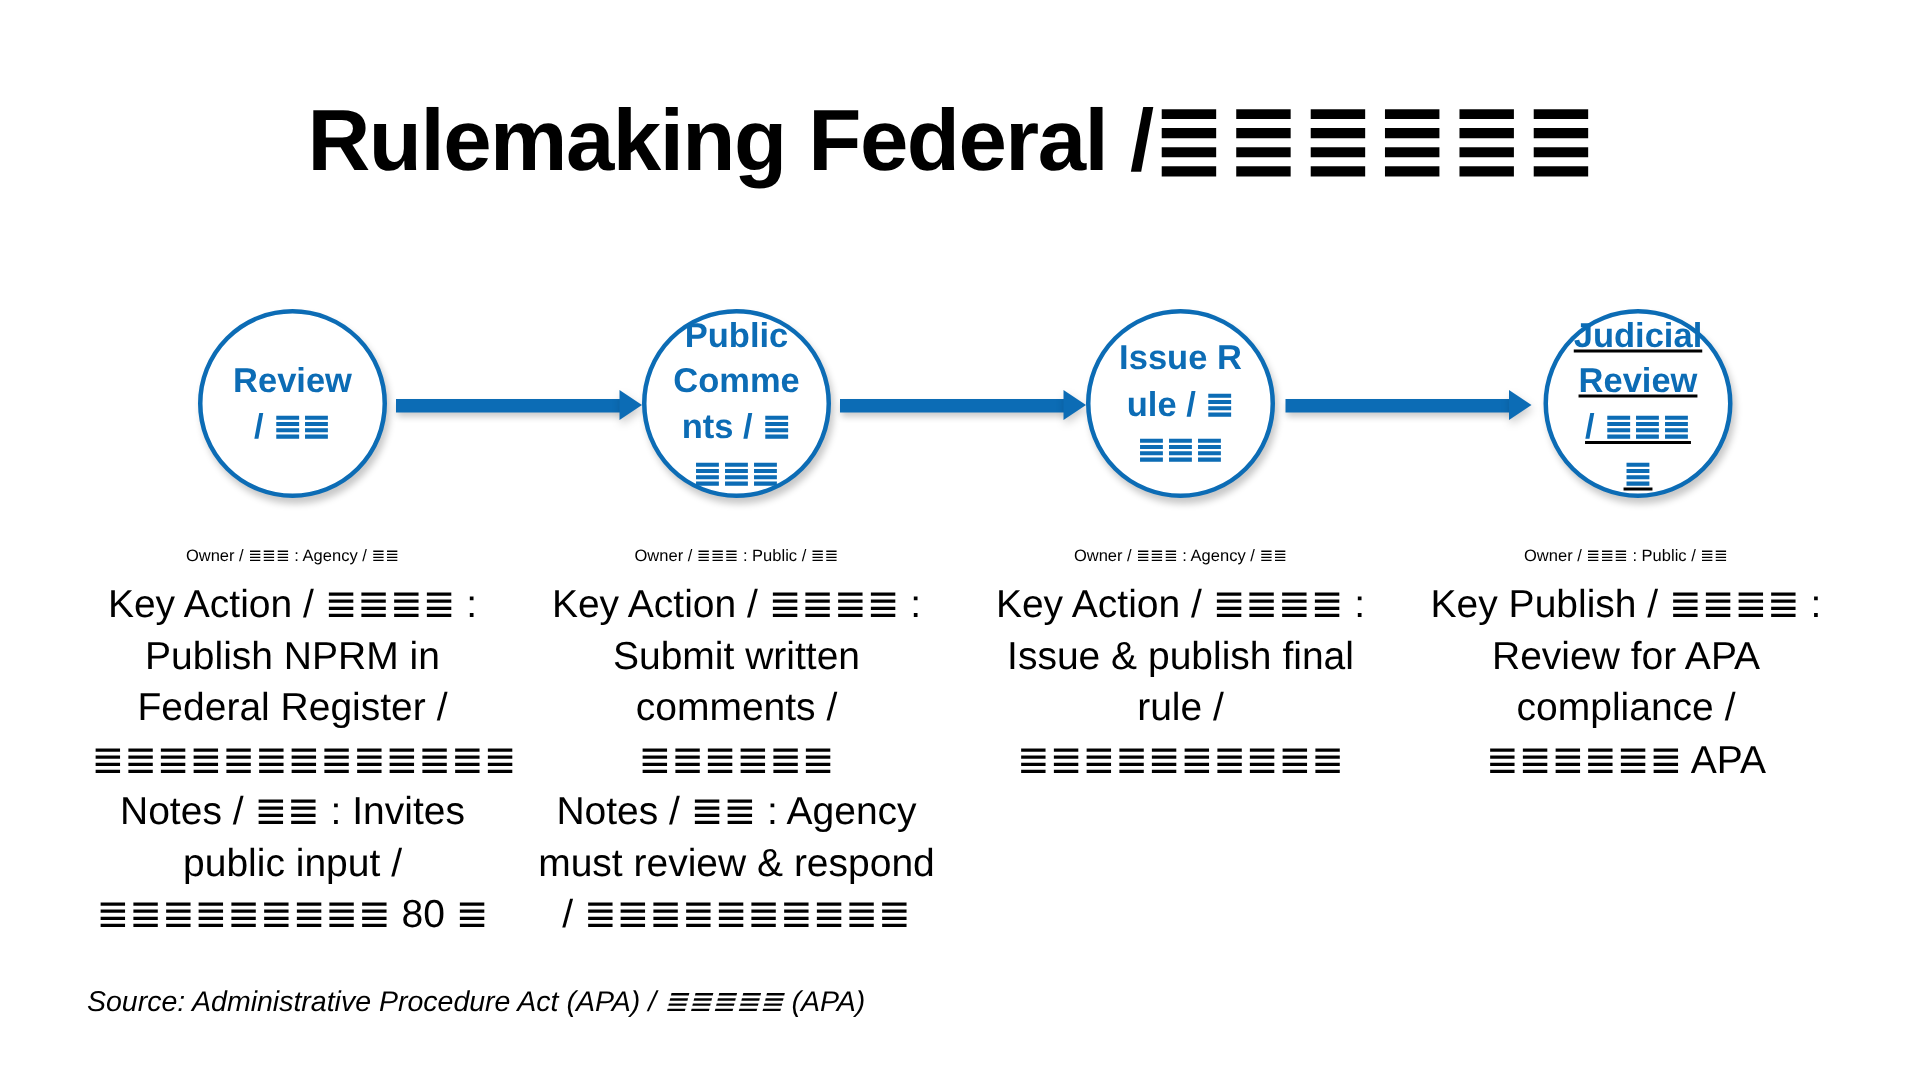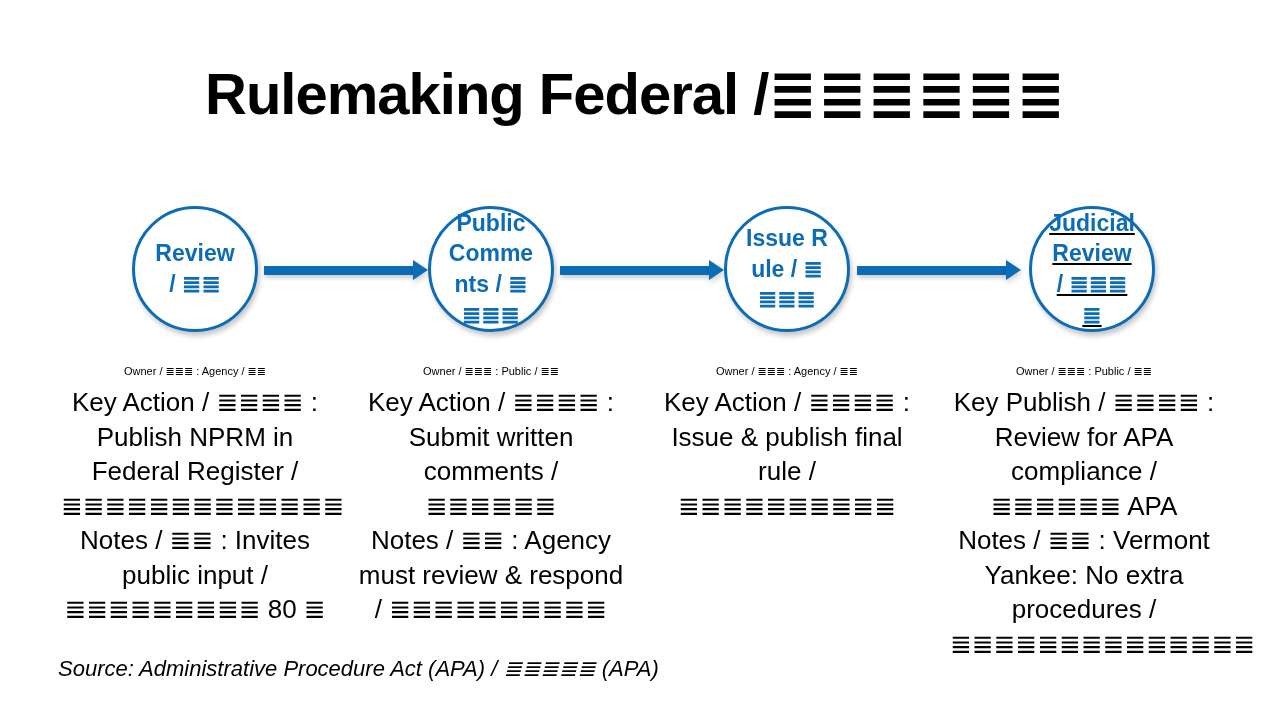--- a/index.html
+++ b/index.html
@@ -134,21 +134,21 @@
     font-size: 26px;
     line-height: 1.33;
     margin: 0;
   }
 
   
   #source-note {
     position: absolute;
     left: 58px;
     top: 656px;
-    font-size: 22px;
+    font-size: 19px;
     font-style: italic;
     color: #000000;
     white-space: nowrap;
   }
 </style>
 </head>
 <body>
 
 <div id="slide-title">
   <span>Rulemaking Federal /</span><span class="tofu">≣≣≣≣≣≣</span>
@@ -204,18 +204,17 @@
   </div>
 
   <div class="column" id="col-3">
     <p class="owner-line">Owner / ≣≣≣ : Agency / ≣≣</p>
     <p class="detail-line">Key Action / ≣≣≣≣ : Issue &amp; publish final rule / ≣≣≣≣≣≣≣≣≣≣</p>
   </div>
 
   <div class="column" id="col-4">
     <p class="owner-line">Owner / ≣≣≣ : Public / ≣≣</p>
     <p class="detail-line">Key Publish / ≣≣≣≣ : Review for APA compliance / ≣≣≣≣≣≣ APA</p>
-    <p class="detail-line">Notes / ≣≣ : Vermont Yankee: No extra procedures / ≣≣≣≣≣≣≣≣≣≣≣≣≣≣</p>
   </div>
 
 </div>
 
 <div id="source-note">Source: Administrative Procedure Act (APA) / ≣≣≣≣≣ (APA)</div>
 
 </body></html>

